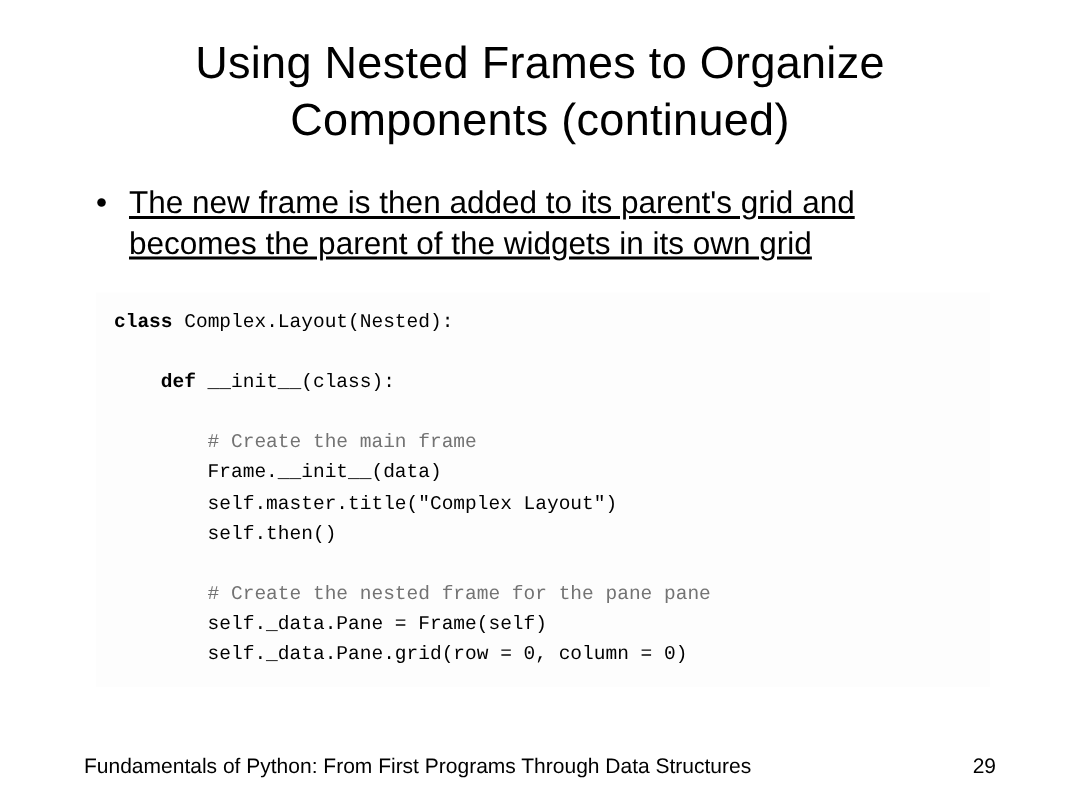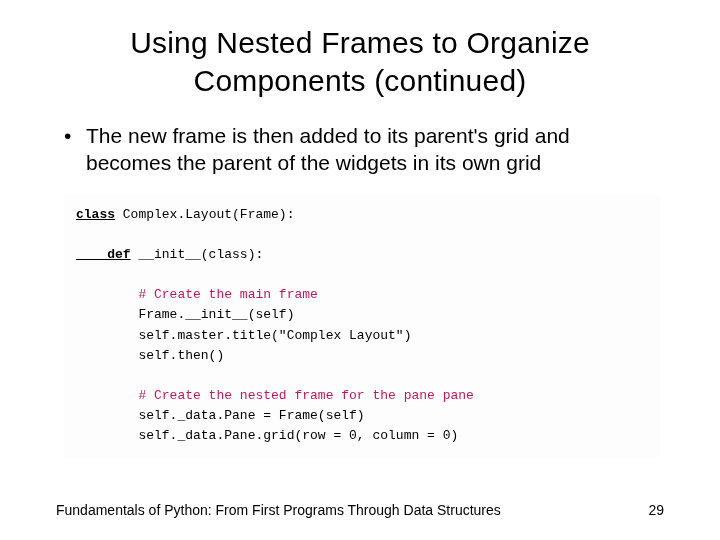--- a/index.html
+++ b/index.html
@@ -22,20 +22,21 @@
     text-align: center;
     font-weight: 400;
     margin-top: 4px;
     margin-bottom: 24px;
     letter-spacing: 0.2px;
   }
   .bullets {
     list-style: none;
     margin: 4px 0 18px 0;
     padding: 0 4px;
+    text-decoration: underline;
   }
   .bullets li {
     position: relative;
     padding-left: 26px;
     font-size: 21px;
     line-height: 1.28;
   }
   .bullets li::before {
     content: "•";
     position: absolute;
@@ -49,22 +50,22 @@
     background: #fdfdfd;
     width: 596px;
   }
   .code-box pre {
     font-family: "Courier New", Courier, monospace;
     font-size: 13px;
     line-height: 1.55;
     white-space: pre;
     color: #000;
   }
-  .code-box .kw { font-weight: bold; text-decoration: underline; }
-  .code-box .cm { color: #be185d; }
+  .code-box .kw { font-weight: bold; }
+  .code-box .cm { color: #737373; }
   .footer {
     position: absolute;
     bottom: 22px;
     left: 56px;
     right: 56px;
     display: flex;
     justify-content: space-between;
     align-items: baseline;
     font-size: 14px;
     color: #000;
@@ -76,26 +77,26 @@
 
 <div class="slide">
 
   <h1 class="title">Using Nested Frames to Organize Components (continued)</h1>
 
   <ul class="bullets">
     <li>The new frame is then added to its parent's grid and becomes the parent of the widgets in its own grid</li>
   </ul>
 
   <div class="code-box">
-<pre><span class="kw">class</span><span> Complex.Layout(Frame):</span>
+<pre><span class="kw">class</span><span> Complex.Layout(Nested):</span>
 
 <span class="kw">    def</span><span> __init__(class):</span>
 
 <span class="cm">        # Create the main frame</span>
-<span>        Frame.__init__(self)</span>
+<span>        Frame.__init__(data)</span>
 <span>        self.master.title("Complex Layout")</span>
 <span>        self.then()</span>
 
 <span class="cm">        # Create the nested frame for the pane pane</span>
 <span>        self._data.Pane = Frame(self)</span>
 <span>        self._data.Pane.grid(row = 0, column = 0)</span></pre>
   </div>
 
   <div class="footer">
     <span>Fundamentals of Python: From First Programs Through Data Structures</span>

